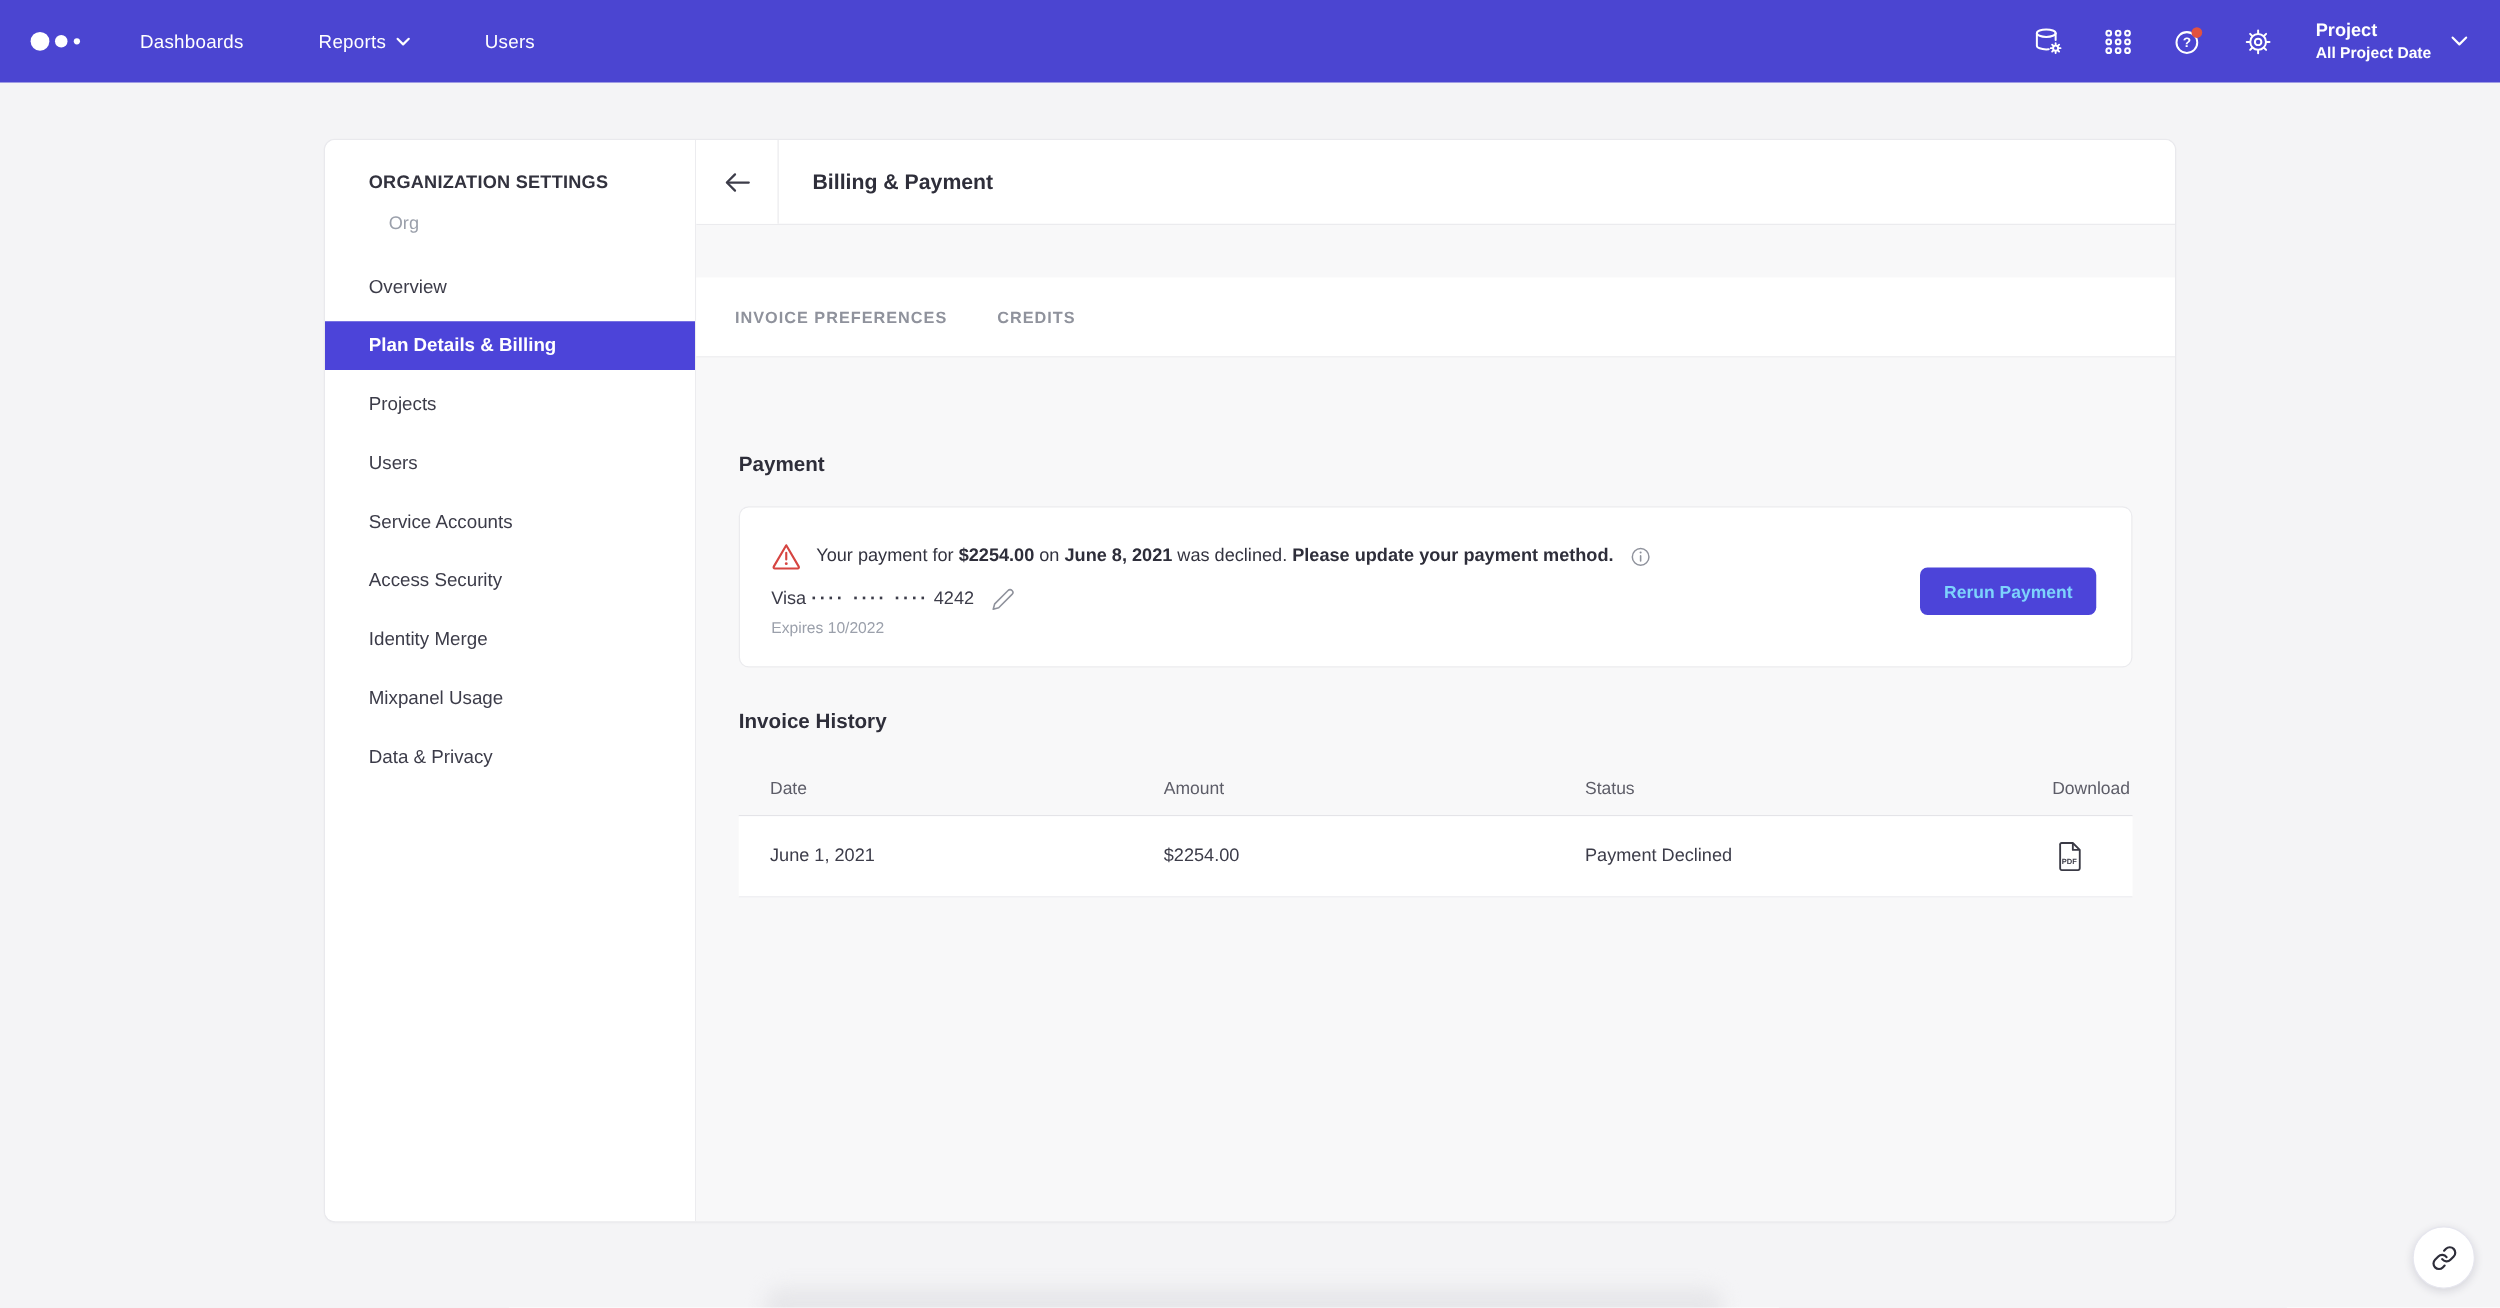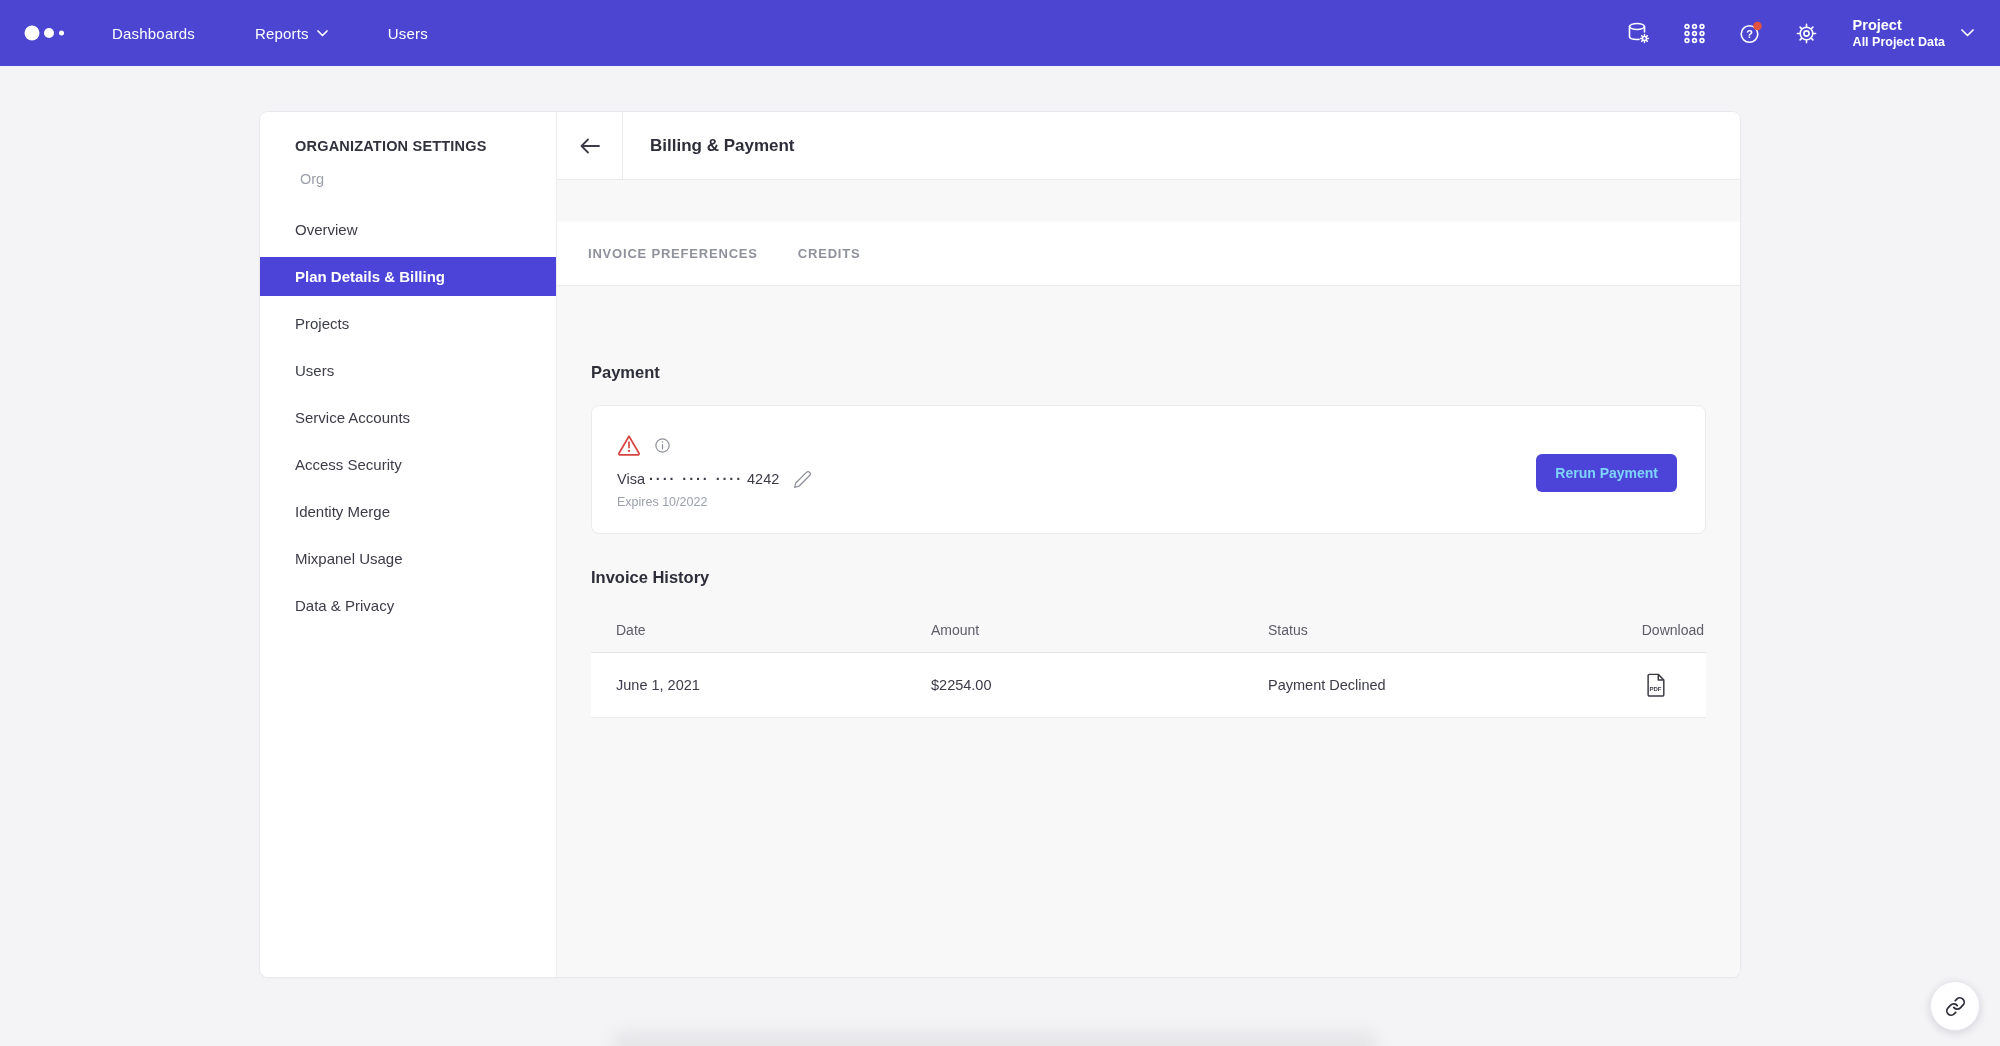--- a/index.html
+++ b/index.html
@@ -38,21 +38,21 @@
   .project-value { color: #fff; font-size: 12.5px; font-weight: 700; line-height: 15px; margin-top: 1px; }
   
   .panel {
     position: absolute; left: 260px; top: 112px; width: 1480px; height: 865px;
     background: #fff; border-radius: 8px; box-shadow: 0 0 0 1px #e9e9ed, 0 1px 3px rgba(30,30,60,.04);
     display: flex; overflow: hidden;
   }
   
   .side { width: 297px; flex: 0 0 297px; border-right: 1px solid #ececef; padding-top: 24px; background:#fff; }
   .side-title { margin-left: 35px; font-size: 14.5px; font-weight: 700; color: #32323e; letter-spacing: .2px; line-height: 21px; }
-  .side-org { margin: 12px 0 0 40px; font-size: 14.5px; color: #9ba0ab; line-height: 21px; }
+  .side-org { margin: 12px 0 0 51px; font-size: 14.5px; color: #9ba0ab; line-height: 21px; }
   .side-list { margin-top: 16px; display: flex; flex-direction: column; }
   .side-item {
     display: block; padding: 13px 0 13px 35px; font-size: 15px; line-height: 21px;
     color: #3c3c49; cursor: pointer; text-decoration: none;
   }
   .side-item.selected {
     background: #4c44d9; color: #fff; font-weight: 700;
     padding: 9px 0 9px 35px; margin: 4px 0;
   }
   
@@ -163,21 +163,21 @@
     <svg class="nav-icon" viewBox="0 0 27 27">
       <g fill="none" stroke="#fff" stroke-width="1.6" stroke-linecap="round">
         <circle cx="13.5" cy="13.5" r="6.3"></circle>
         <circle cx="13.5" cy="13.5" r="2.6"></circle>
         <path d="M13.5 4.4v2.2M13.5 20.4v2.2M22.6 13.5h-2.2M6.6 13.5H4.4M19.9 7.1l-1.5 1.5M8.6 18.4l-1.5 1.5M19.9 19.9l-1.5-1.5M8.6 8.6L7.1 7.1"></path>
       </g>
     </svg>
     <div class="project-switcher">
       <div>
         <div class="project-label">Project</div>
-        <div class="project-value">All Project Data</div>
+        <div class="project-value">All Project Date</div>
       </div>
       <svg width="13" height="8" viewBox="0 0 13 8">
           <polyline points="1,1 6.5,6.5 12,1" fill="none" stroke="#fff" stroke-width="1.7" stroke-linecap="round" stroke-linejoin="round"></polyline>
         </svg>
     </div>
   </div>
 </nav>
 
 <main class="panel">
 
@@ -219,20 +219,23 @@
       <h2 class="section-title">Payment</h2>
 
       <div class="alert-card">
         <div>
           <div class="alert-row">
             <svg width="24" height="22" viewBox="0 0 24 22">
               <path d="M12 2.2 L22 19.3 a1 1 0 0 1 -.9 1.5 H2.9 a1 1 0 0 1 -.9 -1.5 Z" fill="none" stroke="#d64541" stroke-width="1.7" stroke-linejoin="round"></path>
               <line x1="12" y1="8.2" x2="12" y2="13.6" stroke="#d64541" stroke-width="1.7" stroke-linecap="round"></line>
               <circle cx="12" cy="16.9" r="1.15" fill="#d64541"></circle>
             </svg>
+            <span>
+              <span>Your payment for </span><b>$2254.00</b><span> on </span><b>June 8, 2021</b><span> was declined. </span><b>Please update your payment method.</b>
+            </span>
             <svg width="19" height="19" viewBox="0 0 24 24">
               <circle cx="12" cy="12" r="8.4" fill="none" stroke="#8f929c" stroke-width="1.5"></circle>
               <line x1="12" y1="11" x2="12" y2="16.2" stroke="#8f929c" stroke-width="1.6" stroke-linecap="round"></line>
               <circle cx="12" cy="7.6" r="1.05" fill="#8f929c"></circle>
             </svg>
           </div>
           <div class="card-row">
             <span>
               <span>Visa</span>
               <span class="masked-dots">···· ···· ····</span>

